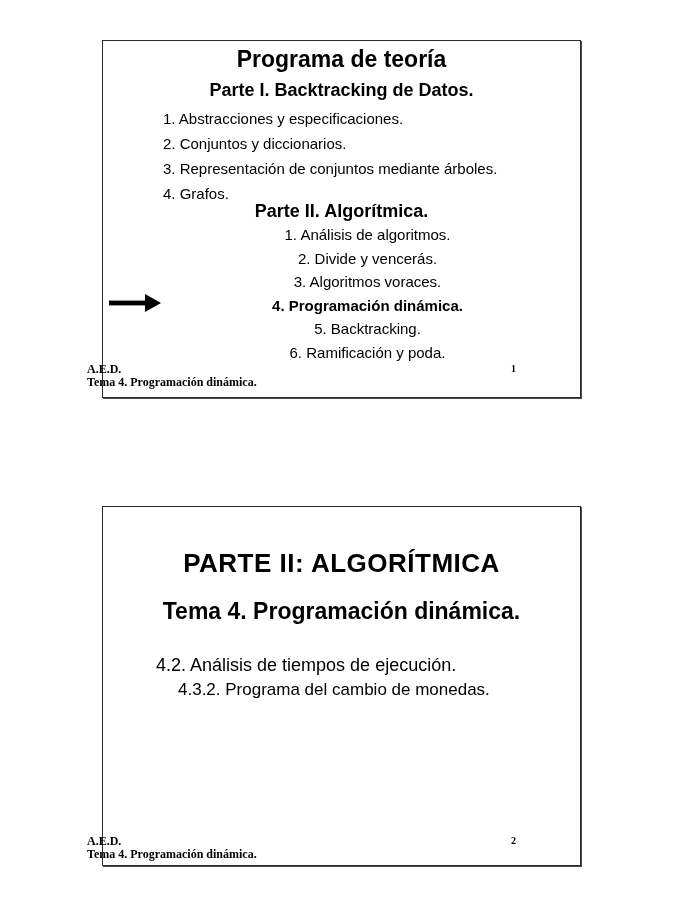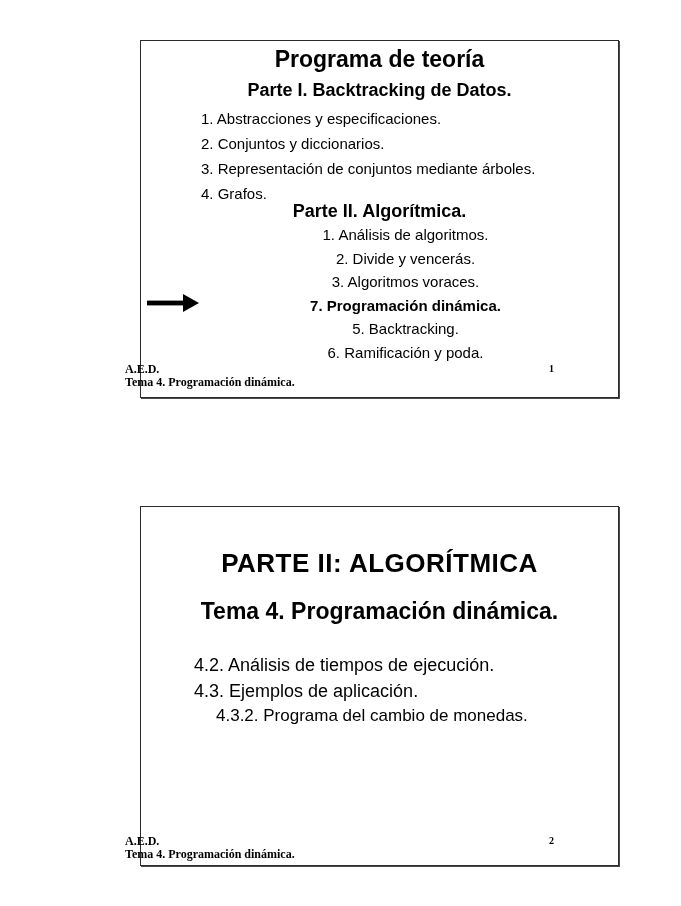--- a/index.html
+++ b/index.html
@@ -8,21 +8,20 @@
     background: #ffffff;
   }
   .page {
     position: relative;
     width: 628px;
     height: 906px;
     background: #ffffff;
     font-family: "Liberation Sans", sans-serif;
     color: #000000;
     overflow: hidden;
-    margin-left: 38px;
   }
   .slide {
     position: absolute;
     left: 102px;
     width: 479px;
     background: #ffffff;
     border: 1px solid #2b2b2b;
     box-shadow: 1px 1px 0 #4a4a4a;
     box-sizing: border-box;
   }
@@ -96,21 +95,21 @@
       <li>3. Representación de conjuntos mediante árboles.</li>
       <li>4. Grafos.</li>
     </ul>
 
     <h2 class="s-heading h-part2">Parte II. Algorítmica.</h2>
 
     <ul class="list list-2">
       <li>1. Análisis de algoritmos.</li>
       <li>2. Divide y vencerás.</li>
       <li>3. Algoritmos voraces.</li>
-      <li class="current">7. Programación dinámica.</li>
+      <li class="current">4. Programación dinámica.</li>
       <li>5. Backtracking.</li>
       <li>6. Ramificación y poda.</li>
     </ul>
 
     <svg class="arrow-icon" viewBox="0 0 52 18" aria-hidden="true">
       <rect x="0" y="6.6" width="38" height="4.8" fill="#000000"></rect>
       <polygon points="36,0 52,9 36,18" fill="#000000"></polygon>
     </svg>
 
     <div class="footer">
@@ -120,21 +119,20 @@
     <div class="pagenum">1</div>
   </section>
 
   <section class="slide slide-2">
     <h1 class="s2-title">PARTE II: ALGORÍTMICA</h1>
 
     <h2 class="s2-subtitle">Tema 4. Programación dinámica.</h2>
 
     <ul class="list list-3">
       <li class="lvl1">4.2. Análisis de tiempos de ejecución.</li>
-      <li class="lvl1">4.3. Ejemplos de aplicación.</li>
       <li class="lvl2">4.3.2. Programa del cambio de monedas.</li>
     </ul>
 
     <div class="footer">
       <div>A.E.D.</div>
       <div>Tema 4. Programación dinámica.</div>
     </div>
     <div class="pagenum">2</div>
   </section>
 

